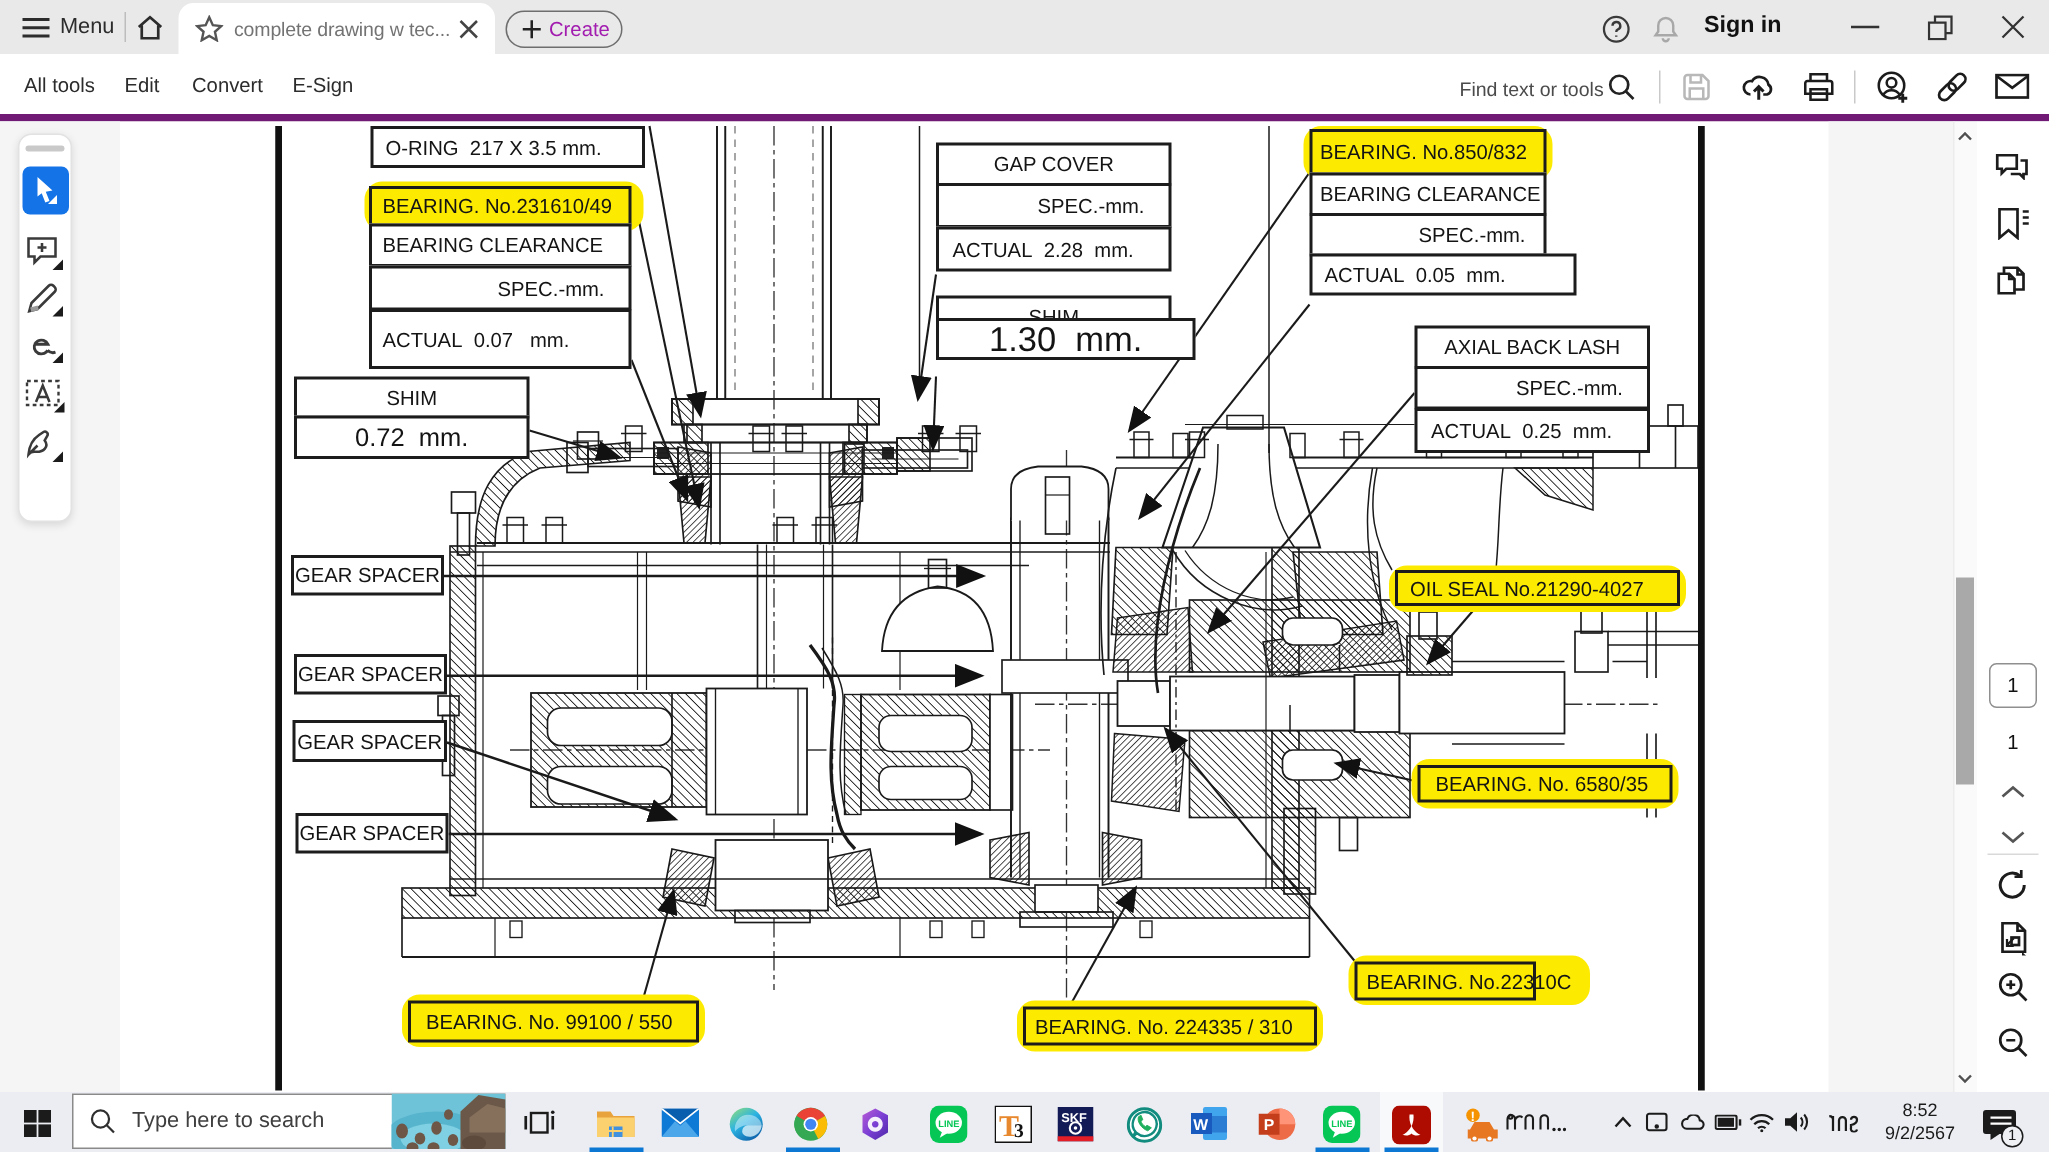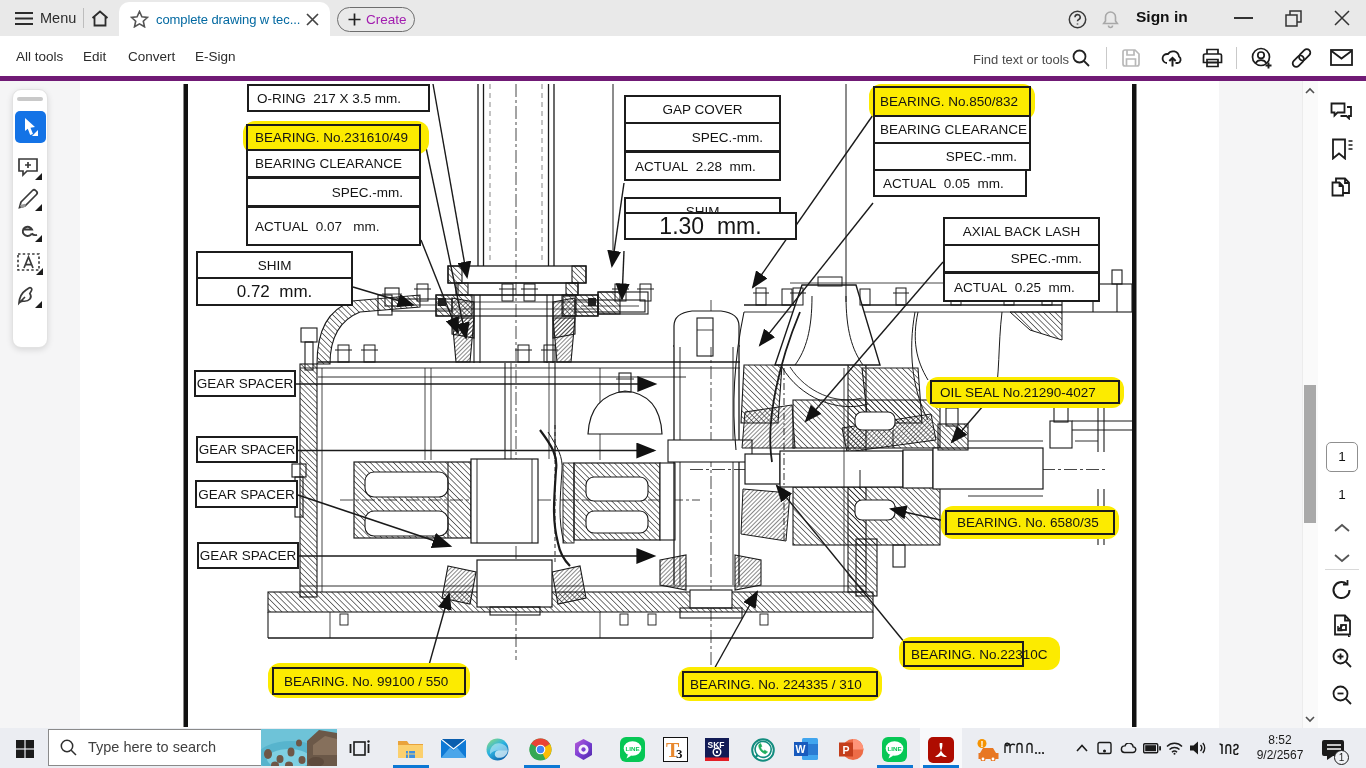--- a/index.html
+++ b/index.html
@@ -29,21 +29,21 @@
     </svg>
   <span class="abs mtxt" style="left:40px;top:10px;font-size:14.5px">Menu</span>
   <div class="abs" style="left:83px;top:8px;width:1px;height:20px;background:#bdbdbd"></div>
   <svg class="abs" style="left:90px;top:9px" width="20" height="19" fill="none" stroke="#2c2c2c" stroke-width="1.8">
       <path d="M2.5 9 L10 2.5 L17.5 9 M4.5 8 V16.5 H15.5 V8"></path>
     </svg>
   <div class="tab"></div>
   <svg class="abs" style="left:130px;top:10px" width="19" height="18" fill="none" stroke="#555" stroke-width="1.6">
       <path d="M9.5 1.5 L11.9 6.8 L17.5 7.4 L13.3 11.2 L14.5 16.8 L9.5 13.9 L4.5 16.8 L5.7 11.2 L1.5 7.4 L7.1 6.8 Z"></path>
     </svg>
-  <span class="abs" style="left:156px;top:12px;font-size:13px;color:#0369a1;letter-spacing:-0.1px">complete drawing w tec...</span>
+  <span class="abs" style="left:156px;top:12px;font-size:13px;color:#737373;letter-spacing:-0.1px">complete drawing w tec...</span>
   <svg class="abs" style="left:306px;top:13px" width="13" height="13" stroke="#444" stroke-width="1.7">
       <path d="M1 1 L12 12 M12 1 L1 12"></path>
     </svg>
   <div class="abs" style="left:337px;top:7px;width:78px;height:25px;border:1.5px solid #6e6e6e;border-radius:14px"></div>
   <svg class="abs" style="left:348px;top:13px" width="13" height="13" stroke="#222" stroke-width="1.7">
       <path d="M6.5 0.5 V12.5 M0.5 6.5 H12.5"></path>
     </svg>
   <span class="abs" style="left:366px;top:12px;font-size:13.5px;color:#a21caf">Create</span>
   <svg class="abs" style="left:1068px;top:10px" width="19" height="19" fill="none" stroke="#3a3a3a" stroke-width="1.5">
       <circle cx="9.5" cy="9.5" r="8.2"></circle>
@@ -472,21 +472,21 @@
 <div class="lb c" style="left:624px;top:197px;width:157px;height:28px">SHIM</div>
 <div class="lb c" style="left:624px;top:212px;width:173px;height:28px;font-size:23px">1.30&nbsp;&nbsp;mm.</div>
 <div class="yl" style="left:869px;top:84px;width:166px;height:36px"></div>
 <div class="lb y" style="left:873px;top:86px;width:158px;height:31px;padding-left:5px">BEARING. No.850/832</div>
 <div class="lb" style="left:873px;top:115px;width:158px;height:29px;padding-left:5px">BEARING CLEARANCE</div>
 <div class="lb row3" style="left:873px;top:142px;width:158px;height:29px;padding:0 12px">
     <span>SPEC.</span>
     <span>-</span>
     <span>mm.</span>
   </div>
-<div class="lb" style="left:873px;top:169px;width:154px;height:28px;padding-left:8px">ACTUAL&nbsp;&nbsp;0.05&nbsp;&nbsp;mm.</div>
+<div class="lb" style="left:873px;top:169px;width:178px;height:28px;padding-left:8px">ACTUAL&nbsp;&nbsp;0.05&nbsp;&nbsp;mm.</div>
 <div class="lb c" style="left:943px;top:217px;width:157px;height:29px">AXIAL BACK LASH</div>
 <div class="lb row3" style="left:943px;top:244px;width:157px;height:29px">
     <span>SPEC.</span>
     <span>-</span>
     <span>mm.</span>
   </div>
 <div class="lb" style="left:943px;top:272px;width:157px;height:30px;padding-left:9px">ACTUAL&nbsp;&nbsp;0.25&nbsp;&nbsp;mm.</div>
 <div class="lb c" style="left:194px;top:370px;width:102px;height:27px">GEAR SPACER</div>
 <div class="lb c" style="left:196px;top:436px;width:102px;height:27px">GEAR SPACER</div>
 <div class="lb c" style="left:195px;top:480px;width:103px;height:28px">GEAR SPACER</div>

